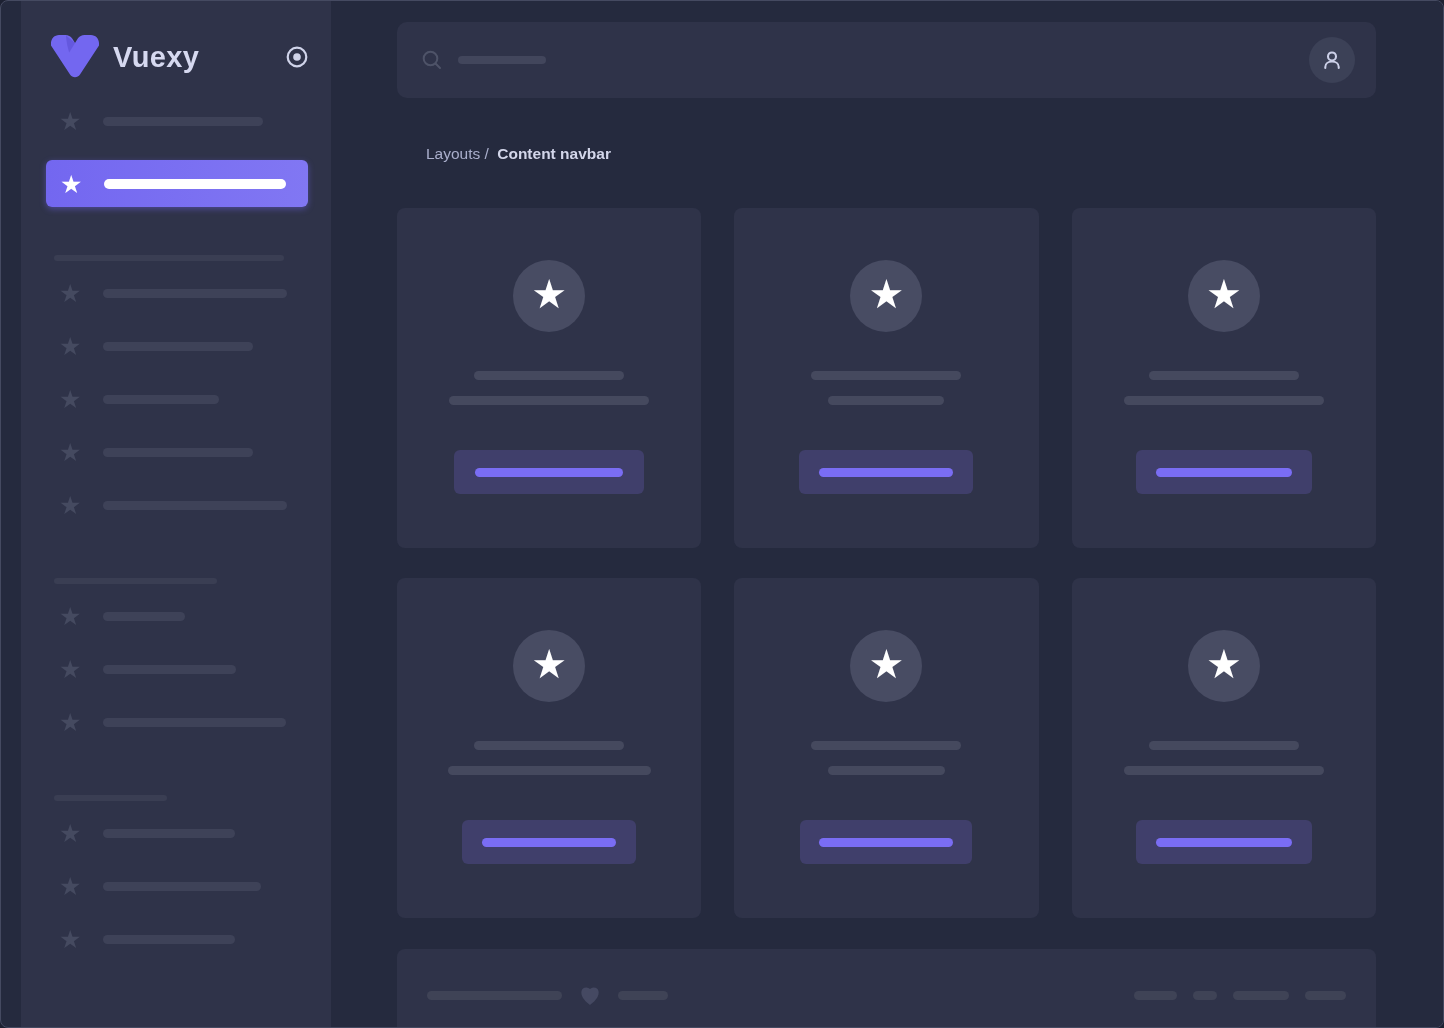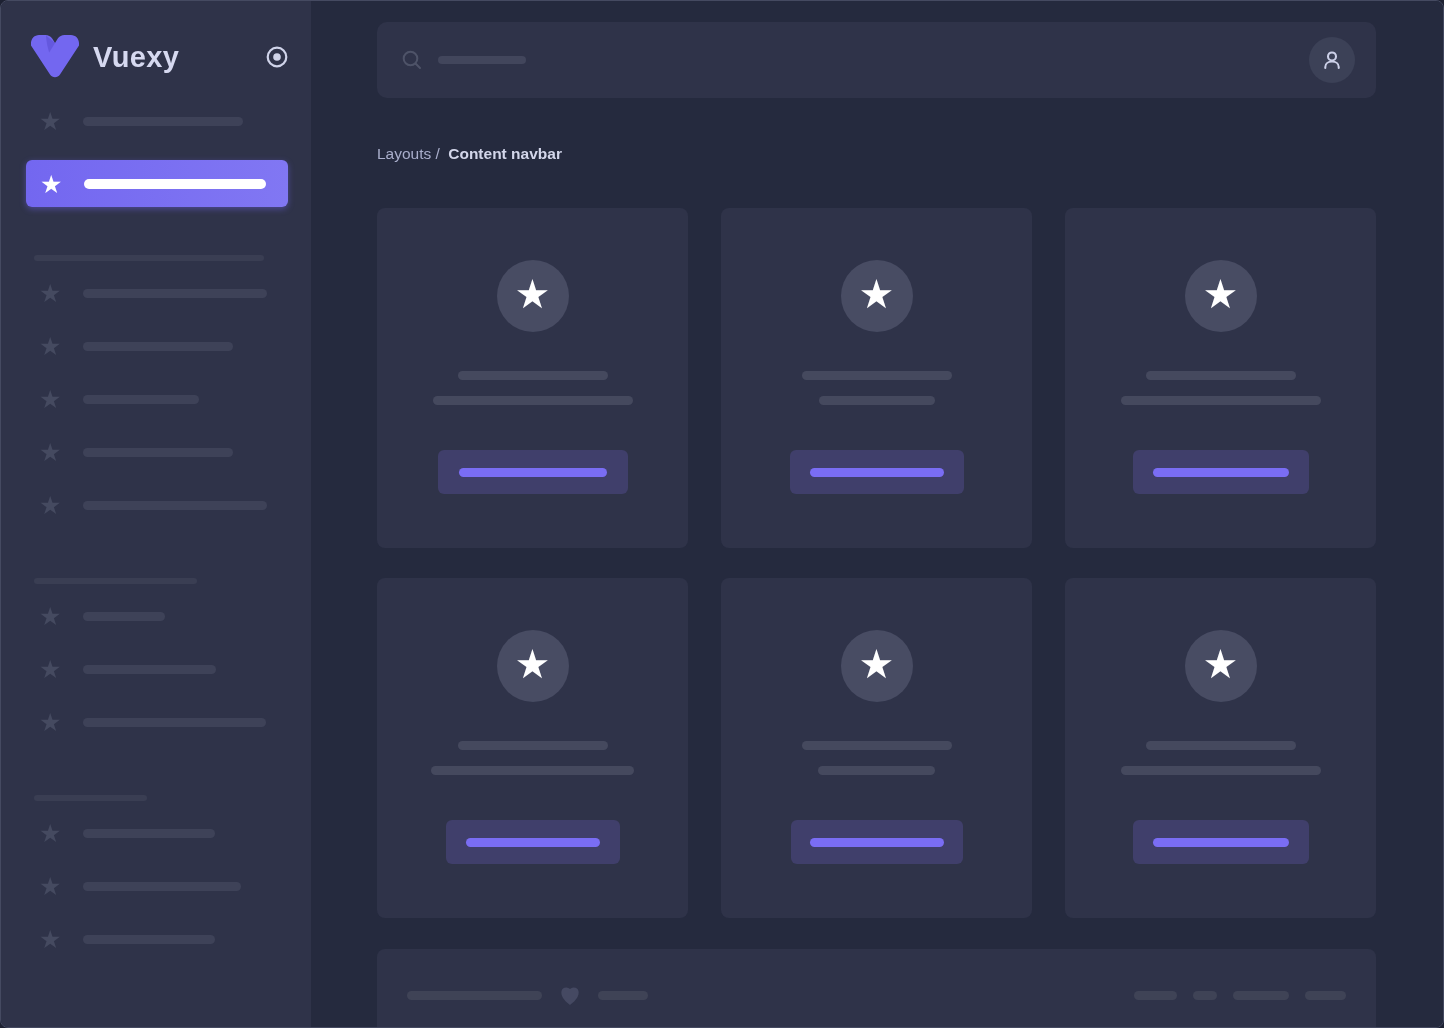--- a/index.html
+++ b/index.html
@@ -1,17 +1,17 @@
 <!DOCTYPE html>
 <html><head>
 <meta charset="utf-8">
 <style>
   html,body{margin:0;padding:0;background:#1d2132;font-family:"Liberation Sans",sans-serif;}
   *{box-sizing:border-box;}
-  .viewport{width:1444px;height:1028px;background:#252a3e;border:1px solid #454a61;border-radius:8px;overflow:hidden;display:flex;}
+  .viewport{width:1444px;height:1028px;background:#252a3e;border:1px solid #454a61;border-radius:8px;overflow:hidden;display:flex;padding-left:20px;}
 
   
   .sidebar{width:310px;min-width:310px;height:100%;background:#2f3349;overflow:hidden;}
   .brand{display:flex;align-items:center;margin:32px 22px 0 28px;height:48px;}
   .brand-logo{width:52px;height:44px;flex:none;}
   .brand-title{font-size:29px;font-weight:700;color:#d6d9f0;margin-left:12px;letter-spacing:.4px;}
   .pin-toggle{margin-left:auto;width:24px;height:24px;display:flex;align-items:center;justify-content:center;cursor:pointer;}
 
   .nav{margin-top:26px;}
   .nav-item{display:flex;align-items:center;height:28px;margin:0 24px 25px 38px;cursor:pointer;}
@@ -29,21 +29,21 @@
 
   
   .main{flex:1;height:100%;background:#252a3e;padding:21px 67px 0 66px;overflow:hidden;}
 
   .navbar{height:76px;background:#2f3349;border-radius:10px;display:flex;align-items:center;padding:0 21px 0 24px;}
   .search-area{display:flex;align-items:center;flex:1;cursor:text;}
   .search-icon{width:22px;height:22px;flex:none;}
   .search-skel{width:88px;height:8px;border-radius:4px;background:#42465c;margin-left:15px;}
   .avatar{width:46px;height:46px;border-radius:50%;background:#3c4157;display:flex;align-items:center;justify-content:center;cursor:pointer;flex:none;}
 
-  .breadcrumb{margin-top:47px;font-size:15.5px;color:#a9aecb;}
+  .breadcrumb{margin-top:47px;font-size:15.5px;color:#a9aecb;margin-left:29px;}
   .breadcrumb .crumb-page{color:#d3d6ea;font-weight:700;margin-left:4px;}
 
   .cards{margin-top:45px;display:grid;grid-template-columns:repeat(3,1fr);gap:30px 33px;}
   .card{height:340px;background:#2f3349;border-radius:8px;display:flex;flex-direction:column;align-items:center;}
   .card-avatar{margin-top:52px;width:72px;height:72px;border-radius:50%;background:#484c63;display:flex;align-items:center;justify-content:center;}
   .star-big{font-size:40px;line-height:40px;color:#ffffff;transform:translateY(-2px);}
   .cline{background:#45495e;height:9px;border-radius:5px;}
   .cline.l1{margin-top:39px;}
   .cline.l2{margin-top:16px;}
   .card-btn{margin-top:45px;height:44px;border-radius:6px;background:#403f6b;display:flex;align-items:center;justify-content:center;cursor:pointer;}

